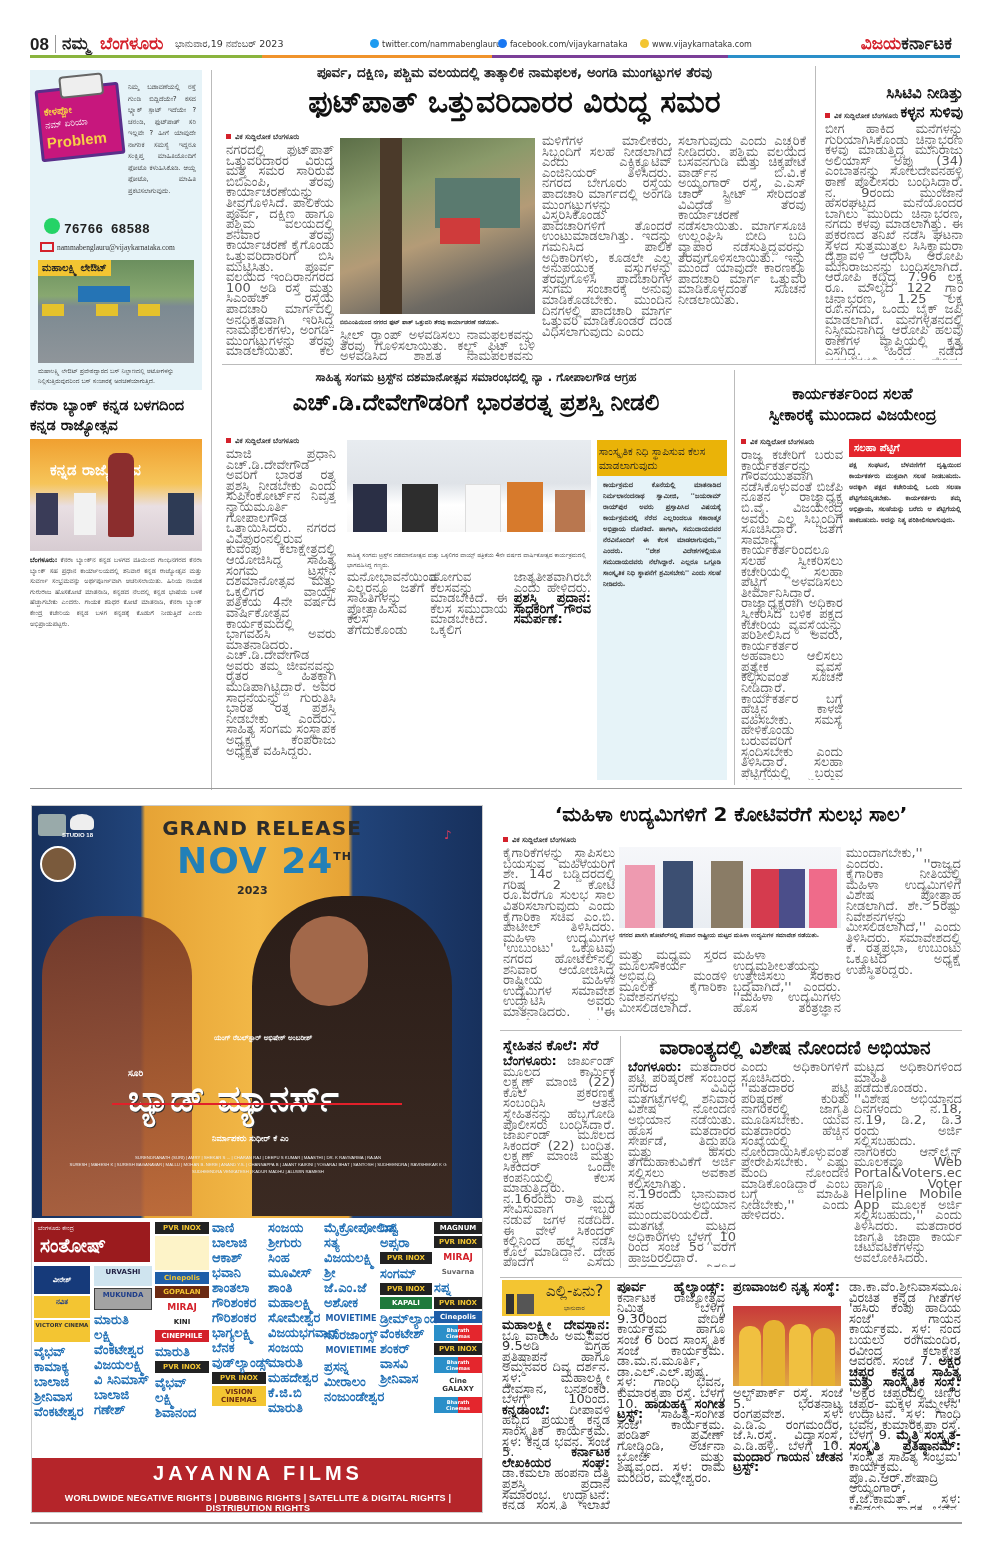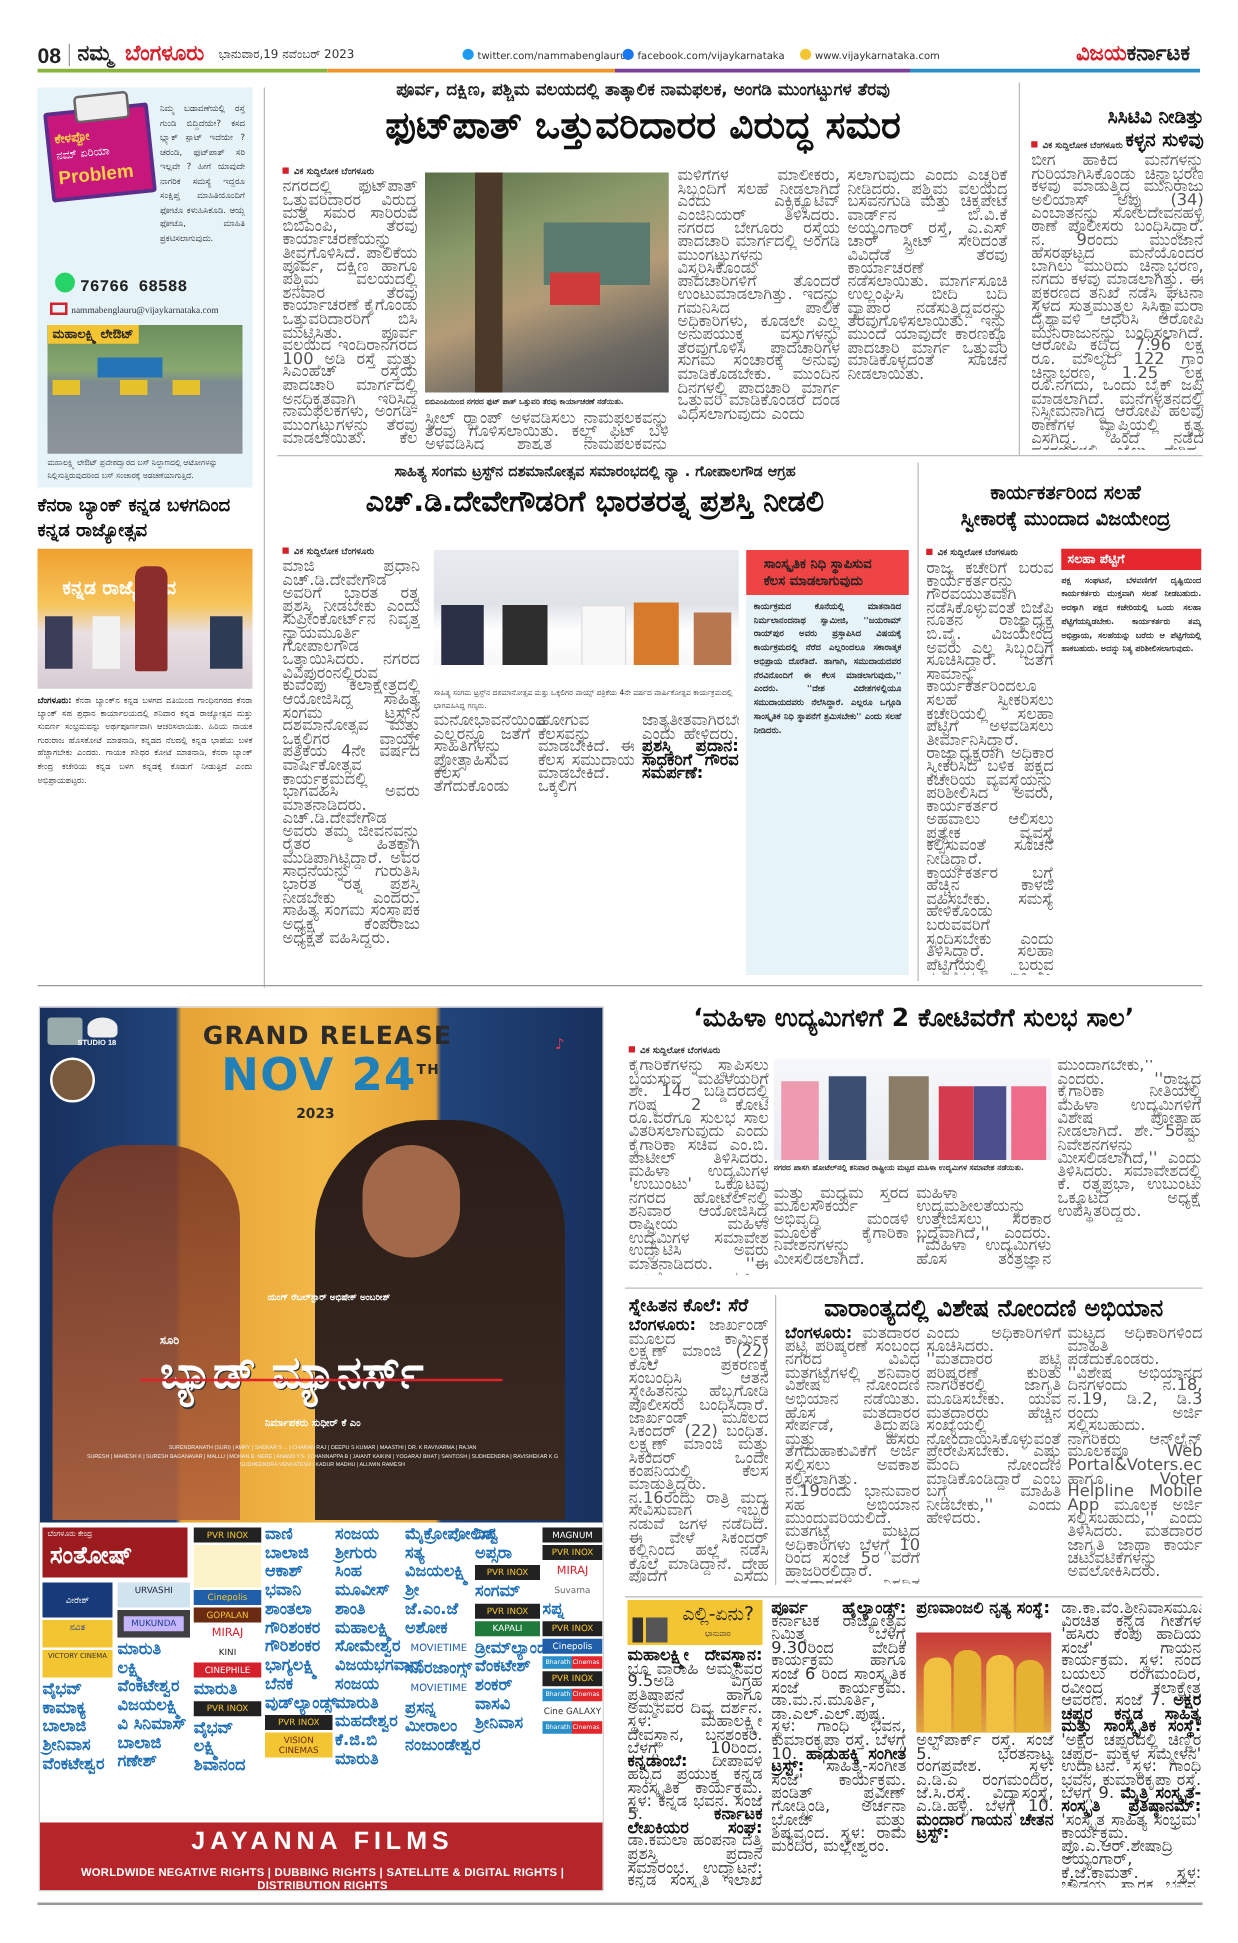--- a/index.html
+++ b/index.html
@@ -18,21 +18,21 @@
 .rule{left:30px;top:55px;height:3px}
 .col-rule{width:1px;background:#bbb}
 .txt{font-size:13px;line-height:10.6px;color:#555;text-align:justify;overflow:hidden}
 .byline{font-size:7px;color:#333;font-weight:bold}
 .byline:before{content:"";display:inline-block;width:5px;height:5px;background:#d4212b;margin-right:4px;vertical-align:0}
 .h-big{font-weight:bold;color:#111;white-space:nowrap}
 .photo{overflow:hidden}
 .cap{font-size:6.5px;color:#333;line-height:10px}
 .box{background:#e6f3f8}
 .ad-cell{font-weight:bold;color:#1f6fb5;font-size:13px;line-height:15px}
-.logo{font-size:7px;font-weight:normal;text-align:center;padding:2px 0;margin:2px 0}
+.logo{font-size:7px;font-weight:bold;text-align:center;padding:2px 0;margin:2px 0}
 </style>
 </head>
 <body>
 
 <div class="abs masthead">
   <span class="abs pg">08</span>
   <span class="abs sep"></span>
   <span class="abs sec1">ನಮ್ಮ</span>
   <span class="abs sec2">ಬೆಂಗಳೂರು</span>
   <span class="abs date">ಭಾನುವಾರ,19 ನವೆಂಬರ್ 2023</span>
@@ -121,21 +121,21 @@
   <div class="abs" style="left:6px;top:44px;width:34px;height:54px;background:#2a2f45"></div>
   <div class="abs" style="left:55px;top:44px;width:36px;height:54px;background:#2d2d2d"></div>
   <div class="abs" style="left:118px;top:44px;width:36px;height:54px;background:#f8f8f8;border:1px solid #ddd"></div>
   <div class="abs" style="left:160px;top:42px;width:36px;height:54px;background:#d77a2c"></div>
   <div class="abs" style="left:208px;top:50px;width:30px;height:46px;background:#b9774f"></div>
   <div class="abs" style="left:0;top:92px;width:244px;height:16px;background:#fff"></div>
 </div>
 <div class="abs cap" style="left:347px;top:550px;width:244px;font-size:6px">ಸಾಹಿತ್ಯ ಸಂಗಮ ಟ್ರಸ್ಟ್‌ನ ದಶಮಾನೋತ್ಸವ ಮತ್ತು ಒಕ್ಕಲಿಗರ ವಾಯ್ಸ್ ಪತ್ರಿಕೆಯ 4ನೇ ವರ್ಷದ ವಾರ್ಷಿಕೋತ್ಸವ ಕಾರ್ಯಕ್ರಮದಲ್ಲಿ ಭಾಗವಹಿಸಿದ್ದ ಗಣ್ಯರು.</div>
 <div class="abs txt" style="left:347px;top:572px;width:244px;height:205px;column-count:3;column-gap:6px"><span>ಮನೋಭಾವನೆಯಿಂದ ಎಲ್ಲರನ್ನೂ ಜತೆಗೆ ಸಾಹಿತಿಗಳನ್ನು ಪ್ರೋತ್ಸಾಹಿಸುವ ಕೆಲಸ ತೆಗೆದುಕೊಂಡು ಹೋಗುವ ಕೆಲಸವನ್ನು ಮಾಡಬೇಕಿದೆ. ಈ ಕೆಲಸ ಸಮುದಾಯ ಮಾಡಬೇಕಿದೆ. ಒಕ್ಕಲಿಗ ಜಾತ್ಯತೀತವಾಗಿರಬೇಕು ಎಂದು ಹೇಳಿದರು.</span> <b style="color:#111">ಪ್ರಶಸ್ತಿ ಪ್ರದಾನ:</b> <b style="color:#111">ಸಾಧಕರಿಗೆ ಗೌರವ</b> <b style="color:#111">ಸಮರ್ಪಣೆ:</b></div>
 <div class="abs box" style="left:597px;top:440px;width:130px;height:340px">
-  <div style="background:#ef4444;padding:4px 14px;font-weight:bold;font-size:10.5px;line-height:14px;color:#222">ಸಾಂಸ್ಕೃತಿಕ ನಿಧಿ ಸ್ಥಾಪಿಸುವ ಕೆಲಸ ಮಾಡಲಾಗುವುದು</div>
+  <div style="background:#eab308;padding:4px 2px;font-weight:normal;font-size:10.5px;line-height:14px;color:#222">ಸಾಂಸ್ಕೃತಿಕ ನಿಧಿ ಸ್ಥಾಪಿಸುವ ಕೆಲಸ ಮಾಡಲಾಗುವುದು</div>
   <div class="txt" style="padding:4px 6px;height:290px;font-size:6.7px;line-height:11px;color:#333;font-weight:bold">ಕಾರ್ಯಕ್ರಮದ ಕೊನೆಯಲ್ಲಿ ಮಾತನಾಡಿದ ನಿರ್ಮಲಾನಂದನಾಥ ಸ್ವಾಮೀಜಿ, ''ಜಯರಾಮ್ ರಾಯ್‌ಪುರ ಅವರು ಪ್ರಸ್ತಾಪಿಸಿದ ವಿಷಯಕ್ಕೆ ಕಾರ್ಯಕ್ರಮದಲ್ಲಿ ನೆರೆದ ಎಲ್ಲರಿಂದಲೂ ಸಕಾರಾತ್ಮಕ ಅಭಿಪ್ರಾಯ ದೊರೆತಿದೆ. ಹಾಗಾಗಿ, ಸಮುದಾಯದವರ ನೆರವಿನೊಂದಿಗೆ ಈ ಕೆಲಸ ಮಾಡಲಾಗುವುದು,'' ಎಂದರು. ''ದೇಶ ವಿದೇಶಗಳಲ್ಲಿಯೂ ಸಮುದಾಯದವರು ನೆಲೆಸಿದ್ದಾರೆ. ಎಲ್ಲರೂ ಒಗ್ಗೂಡಿ ಸಾಂಸ್ಕೃತಿಕ ನಿಧಿ ಸ್ಥಾಪನೆಗೆ ಶ್ರಮಿಸಬೇಕು'' ಎಂದು ಸಲಹೆ ನೀಡಿದರು.</div>
 </div>
 
 <div class="abs col-rule" style="left:734px;top:370px;height:415px"></div>
 
 <div class="abs" style="left:740px;top:384px;width:225px;text-align:center">
   <div class="h-big" style="font-size:15.5px;line-height:20px">ಕಾರ್ಯಕರ್ತರಿಂದ ಸಲಹೆ</div>
   <div class="h-big" style="font-size:15.5px;line-height:22px">ಸ್ವೀಕಾರಕ್ಕೆ ಮುಂದಾದ ವಿಜಯೇಂದ್ರ</div>
 </div>
 <div class="abs byline" style="left:741px;top:438px">ವಿಕ ಸುದ್ದಿಲೋಕ ಬೆಂಗಳೂರು</div>
@@ -183,21 +183,21 @@
       <div class="logo" style="background:#f3c532;color:#1f3e8a;height:22px">ನವಿತ</div>
       <div class="logo" style="background:#f3c532;color:#333;height:22px;font-size:5.5px">VICTORY CINEMA</div>
       <div class="ad-cell">ವೈಭವ್</div>
       <div class="ad-cell">ಕಾಮಾಕ್ಯ</div>
       <div class="ad-cell">ಬಾಲಾಜಿ</div>
       <div class="ad-cell">ಶ್ರೀನಿವಾಸ</div>
       <div class="ad-cell">ವೆಂಕಟೇಶ್ವರ</div>
     </div>
     <div class="abs" style="left:62px;top:44px;width:58px;height:190px">
       <div class="logo" style="background:#cfe4ef;color:#224;height:20px">URVASHI</div>
-      <div class="logo" style="background:#c4b5fd;color:#1f3e8a;border:5px solid #404040;height:22px">MUKUNDA</div>
+      <div class="logo" style="background:#a3a3a3;color:#1f3e8a;border:1px solid #404040;height:22px">MUKUNDA</div>
       <div class="ad-cell">ಮಾರುತಿ</div>
       <div class="ad-cell">ಲಕ್ಷ್ಮಿ</div>
       <div class="ad-cell">ವೆಂಕಟೇಶ್ವರ</div>
       <div class="ad-cell">ವಿಜಯಲಕ್ಷ್ಮಿ</div>
       <div class="ad-cell">ವಿ ಸಿನಿಮಾಸ್</div>
       <div class="ad-cell">ಬಾಲಾಜಿ</div>
       <div class="ad-cell">ಗಣೇಶ್</div>
     </div>
     <div class="abs" style="left:123px;top:0;width:54px;height:234px">
       <div class="logo" style="background:#222;color:#f3c532">PVR INOX</div>

